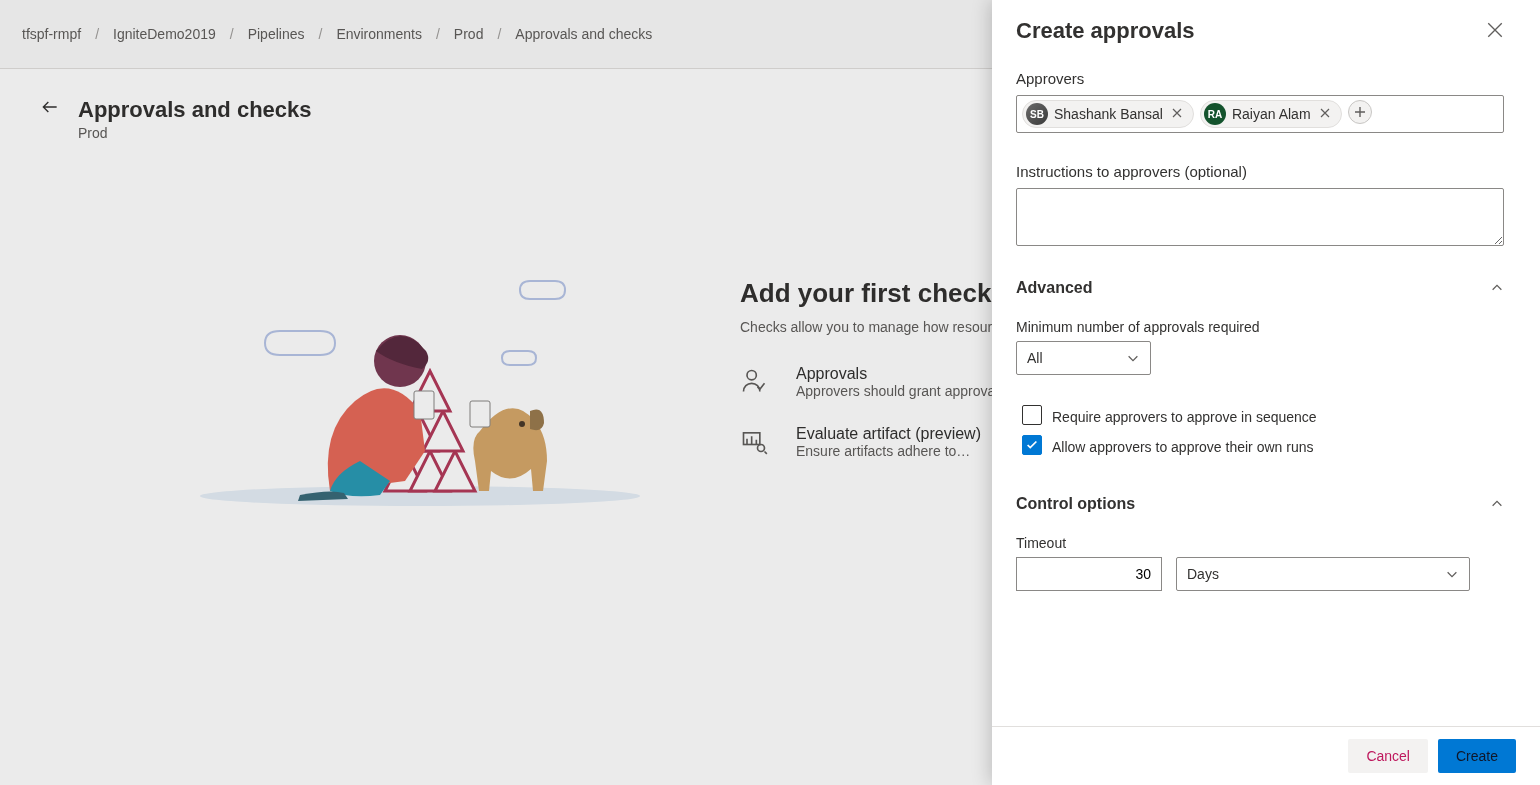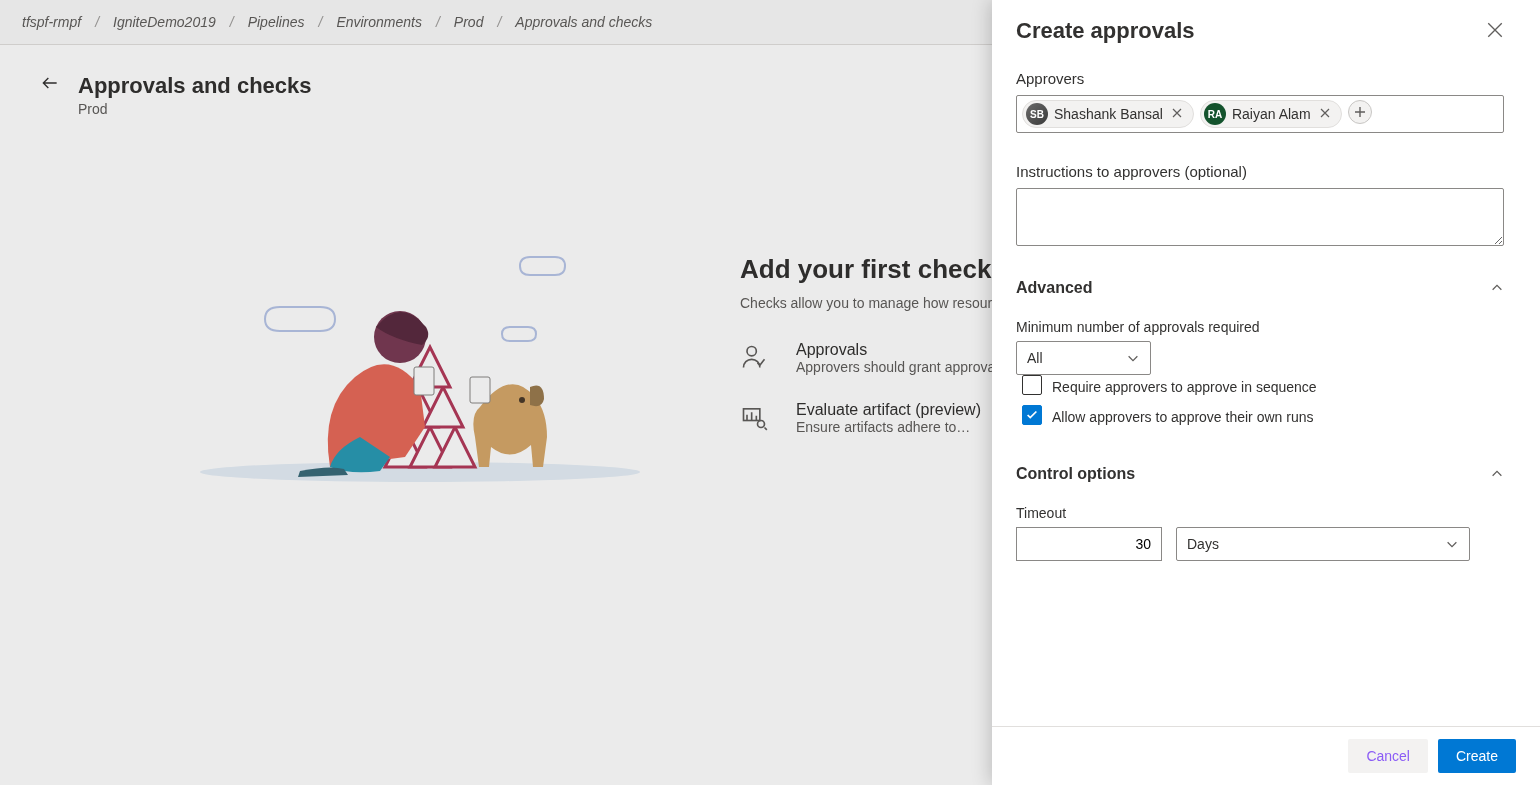--- a/index.html
+++ b/index.html
@@ -10,26 +10,25 @@
   background: #fff;
   width: 1540px;
   height: 785px;
   overflow: hidden;
   position: relative;
 }
 .breadcrumb {
   display: flex;
   align-items: center;
   gap: 14px;
-  padding: 14px 22px;
+  padding: 26px 22px;
   border-bottom: 1px solid #e1dfdd;
   background: #fafafa;
   color: #605e5c;
   font-size: 14px;
-  font-style: italic;
 }
 .breadcrumb span.sep { color: #a19f9d; }
 .backdrop {
   position: absolute;
   inset: 0;
   background: rgba(0,0,0,0.08);
   z-index: 5;
 }
 .page {
   padding: 28px 40px;
@@ -188,38 +187,38 @@
 }
 .btn {
   height: 34px;
   padding: 0 18px;
   border-radius: 2px;
   font-size: 14px;
   cursor: pointer;
   border: none;
   font-family: inherit;
 }
-.btn.secondary { background:#f3f2f1; color:#8b5cf6; }
-.btn.primary { background:#0078d4; color:#ffffff; }
+.btn.secondary { background:#f3f2f1; color:#be185d; }
+.btn.primary { background:#0078d4; color:#0f172a; }
 
 .avatar-img-1 { background: linear-gradient(135deg,#6b6b6b,#3a3a3a); }
 .avatar-ra { background:#14532d; }
 
 
 .panel-scroll::-webkit-scrollbar { width: 16px; }
 .panel-scroll::-webkit-scrollbar-track { background:#f3f2f1; }
 .panel-scroll::-webkit-scrollbar-thumb { background:#c8c6c4; }
 
 .profile-dot {
   position:absolute; top:0; right:8px; width:28px; height:28px; border-radius:50%;
   background:#323130; z-index:1;
 }
 
 .mt40 { margin-top: 40px; }
-.mb30 { }
+.mb30 { margin-bottom: 30px; }
 </style>
 </head>
 <body>
 
 <div class="profile-dot"></div>
 
 <div class="breadcrumb">
   <span>tfspf-rmpf</span>
   <span class="sep">/</span>
   <span>IgniteDemo2019</span>

